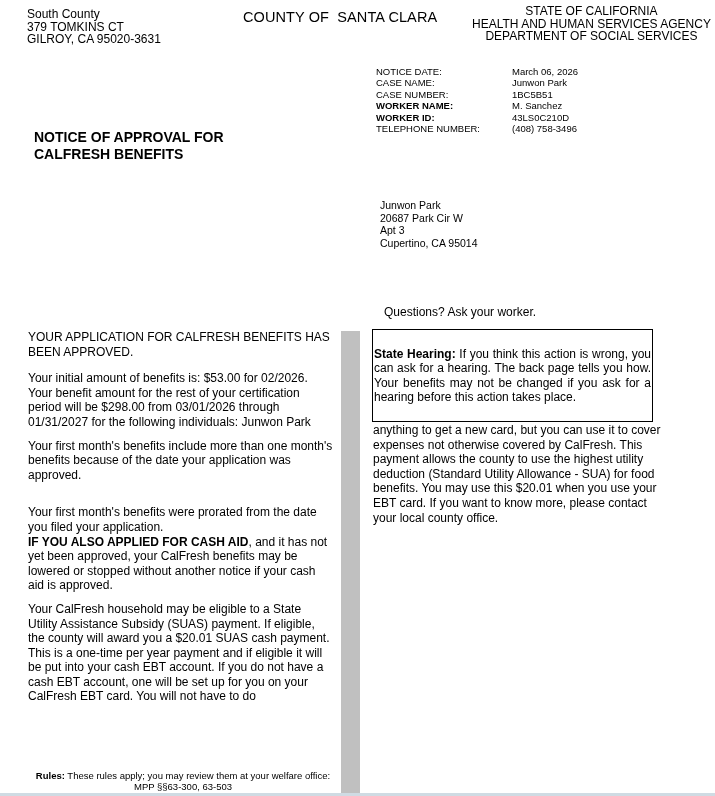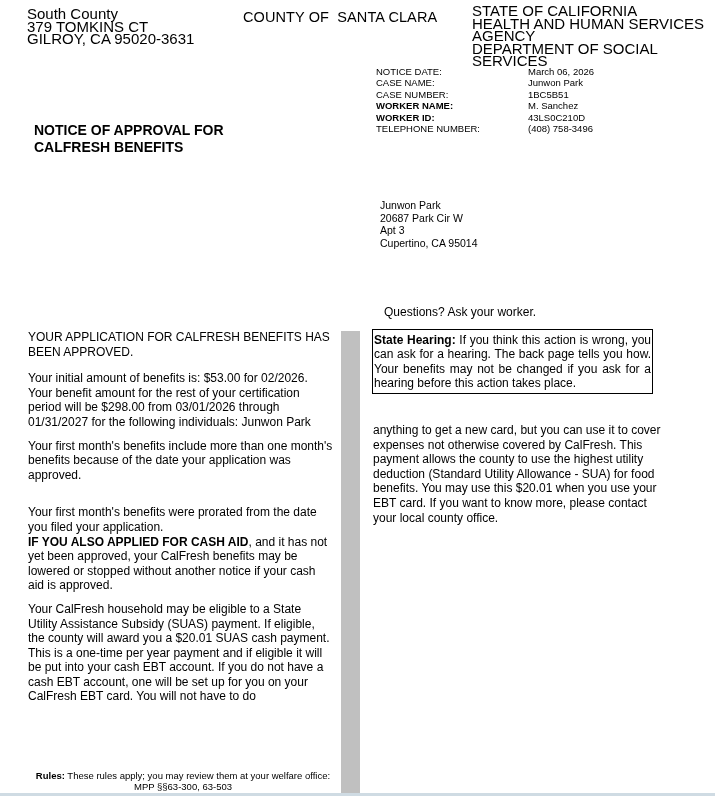--- a/index.html
+++ b/index.html
@@ -2,44 +2,44 @@
 <html><head>
 <meta charset="utf-8">
 <style>
   html, body { margin:0; padding:0; }
   body {
     width:715px; height:796px; position:relative; overflow:hidden;
     background:#ffffff; color:#000;
     font-family:"Liberation Sans", sans-serif;
   }
   .abs { position:absolute; }
-  .sm { font-size:15px; line-height:12.5px; }
+  .sm { font-size:12px; line-height:12.5px; }
   .xs { font-size:9.5px; line-height:11.4px; }
   .body-txt { font-size:12px; line-height:14.6px; }
   .bold { font-weight:bold; }
 
   #office { left:27px; top:8px; }
   #county-title { left:243px; top:9px; font-size:14.5px; letter-spacing:0.1px; white-space:pre; }
-  #state-block { left:472px; top:5px; }
+  #state-block { left:472px; top:5px;text-align:center; }
 
   #case-info { left:376px; top:66px; }
   #case-info .row { display:flex; }
-  #case-info .lbl { width:152px; }
+  #case-info .lbl { width:136px; }
 
-  #notice-title { left:34px; top:122px; font-size:14px; line-height:17px; font-weight:bold; }
+  #notice-title { left:34px; top:129px; font-size:14px; line-height:17px; font-weight:bold; }
 
   #recipient { left:380px; top:199px; font-size:10.5px; line-height:12.7px; }
 
   #questions { left:384px; top:305px; font-size:12px; }
 
   #hearing-box {
     left:372px; top:329px; width:277px;
     border:1px solid #000;
     font-size:12px; line-height:14.3px;
-    text-align:justify; padding:3px 1px;
+    text-align:justify; padding:17px 1px;
   }
 
   #grey-bar { left:341px; top:331px; width:19px; height:465px; background:#c0c0c0; }
 
   #left-col { left:28px; top:330px; width:305px; }
   #left-col .heading { font-size:12px; line-height:14.6px; font-weight:normal; margin-bottom:12px; }
   #left-col p { margin:0 0 9px 0; }
 
   #right-col { left:373px; top:423px; width:300px; }
 

